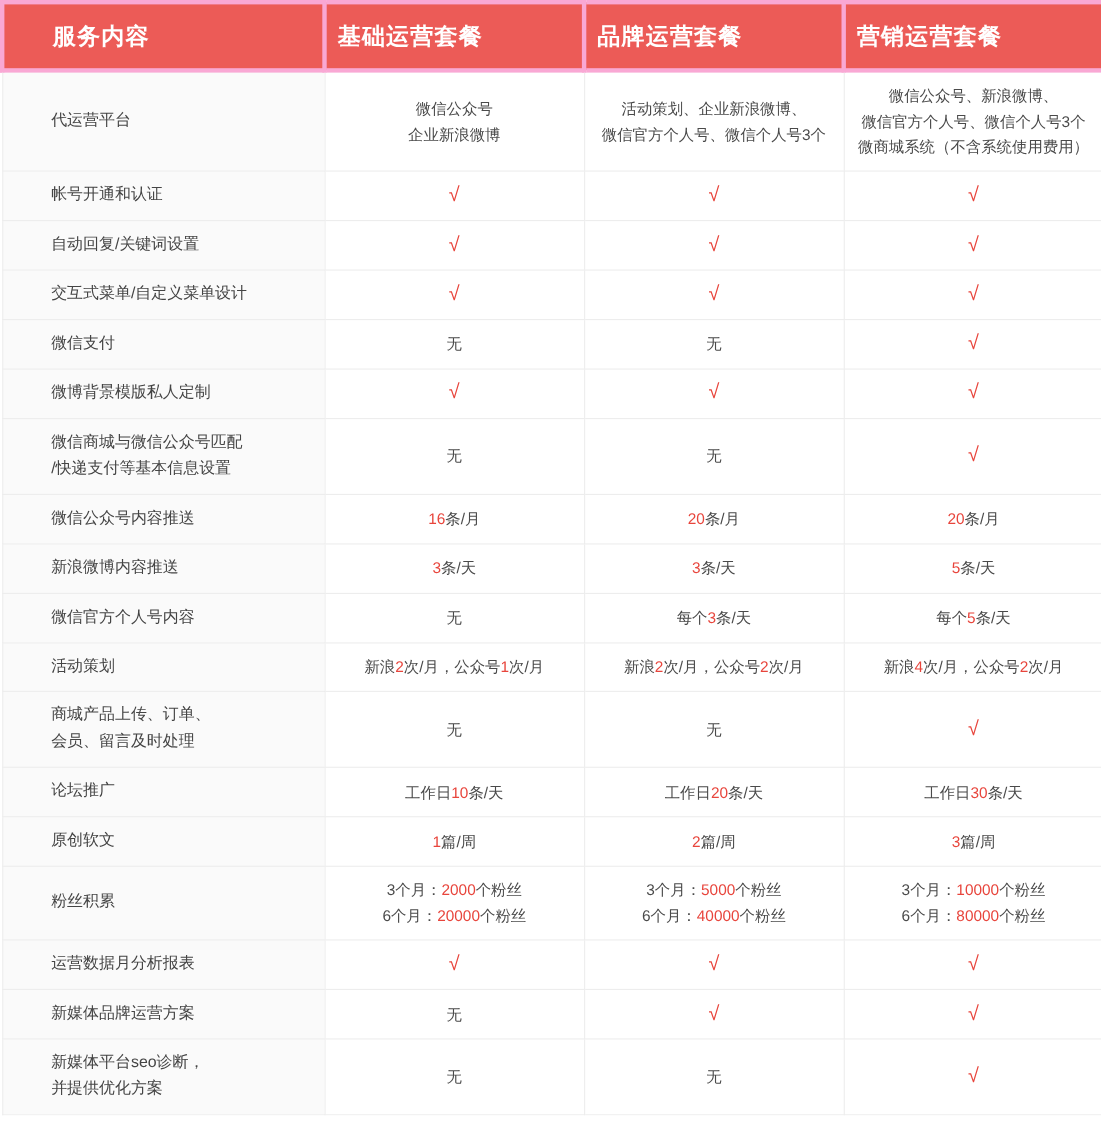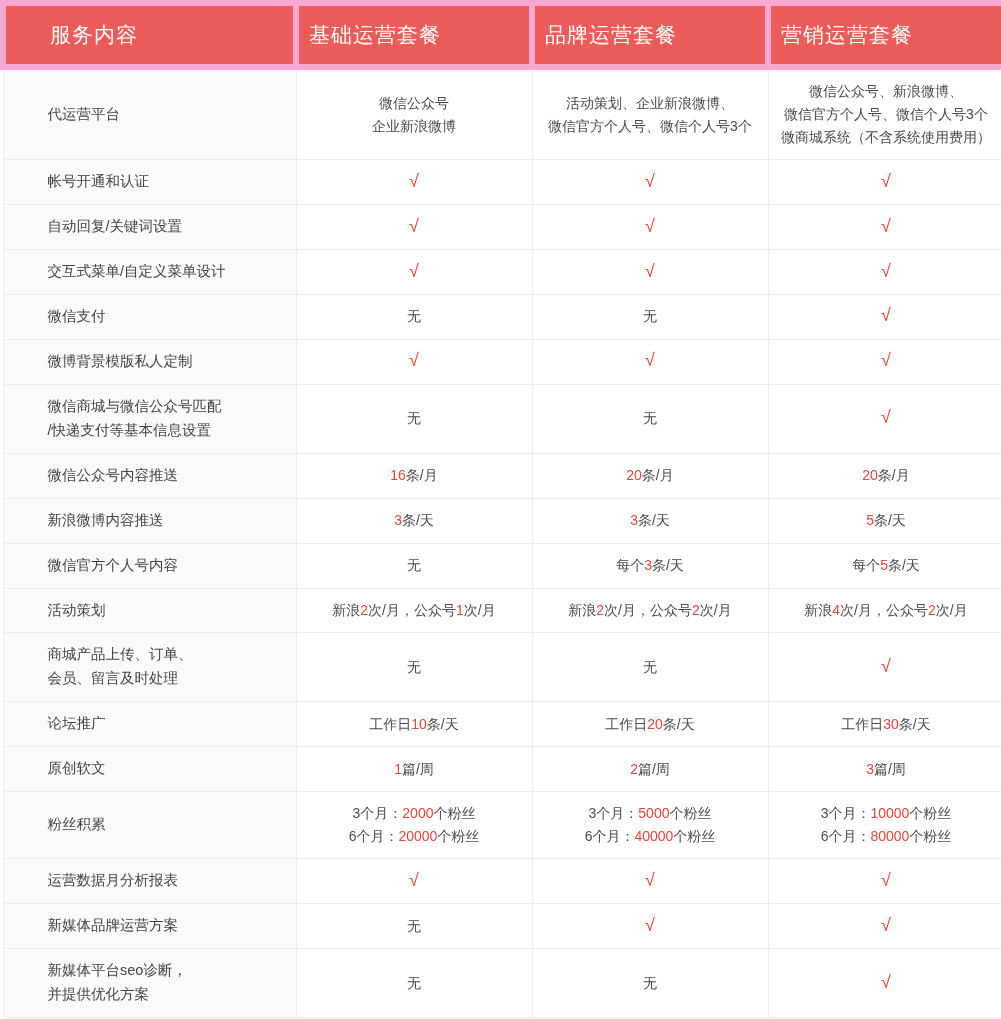--- a/index.html
+++ b/index.html
@@ -19,24 +19,24 @@
     width: 1001px;
     border-collapse: collapse;
     table-layout: fixed;
   }
   table.pricing col.c-feature { width: 293px; }
   table.pricing col.c-plan { width: 236px; }
   thead th {
     background: #ec5b57;
     color: #ffffff;
     font-size: 21px;
-    font-weight: normal;
+    font-weight: bold;
     height: 58px;
     padding: 0 10px;
-    border: 6px solid #f9a8d4;
+    border: 4px solid #f9a8d4;
     letter-spacing: 1px;
   }
   thead th.feature-head {
     text-align: left;
     padding-left: 44px;
   }
   thead th.plan-head {
     text-align: left;
   }
   tbody td {

